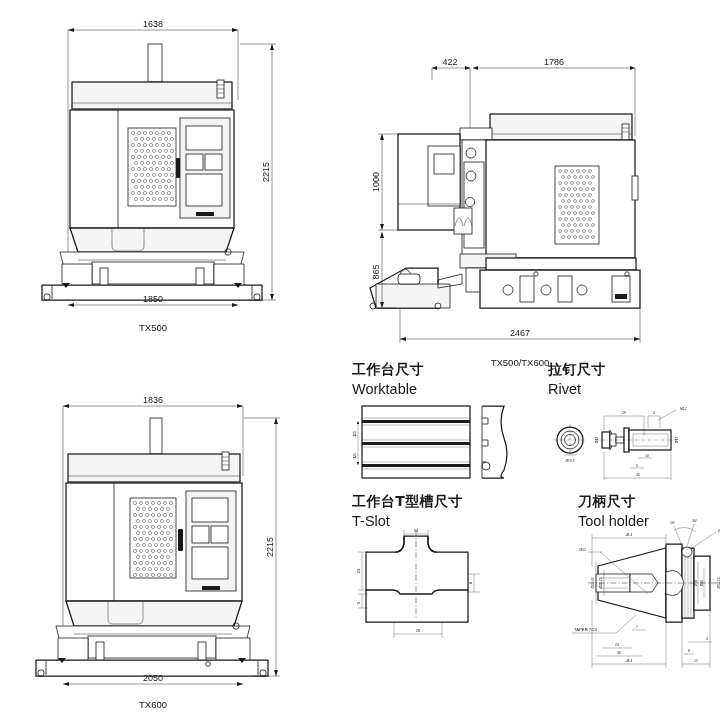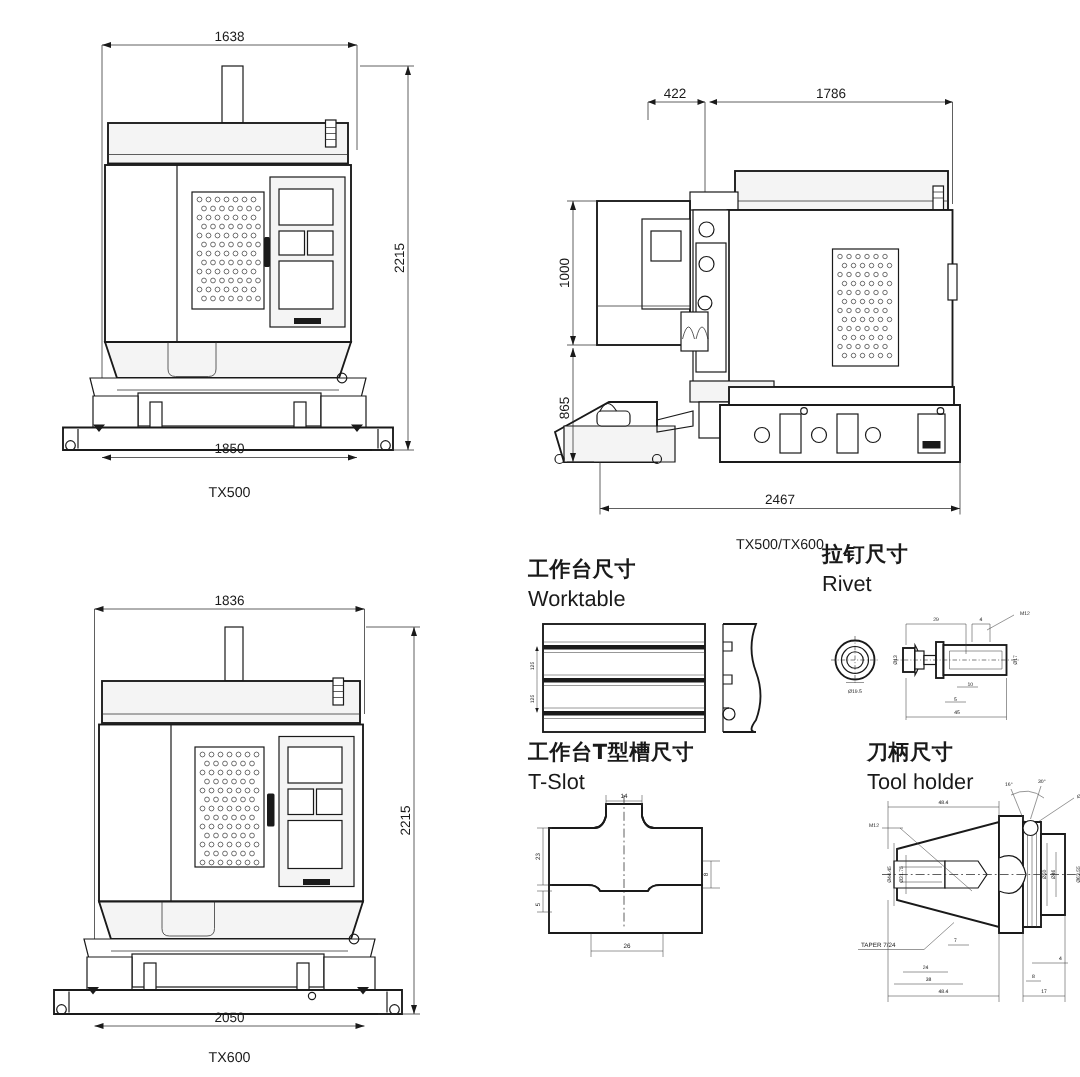--- a/index.html
+++ b/index.html
@@ -529,21 +529,21 @@
         <line class="thin" x1="63" y1="308" x2="243" y2="308"></line>
         <path class="fillk" d="M63,308 l6,-2 l0,4 z"></path>
         <path class="fillk" d="M243,308 l-6,-2 l0,4 z"></path>
         <text class="dim" x="153" y="305" text-anchor="middle">2050</text>
       </g>
 
       <text class="cap" x="153" y="332" text-anchor="middle">TX600</text>
     </svg>
   </div>
 
-  <div class="blk" style="left:352px;top:368px;width:170px;height:135px;">
+  <div class="blk" style="left:352px;top:358px;width:170px;height:135px;">
     <svg width="170" height="135" viewBox="0 0 170 135">
       <text class="hdr-cn" x="0" y="16">工作台尺寸</text>
       <text class="hdr-en" x="0" y="36">Worktable</text>
 
       <g>
         <rect class="fillw ln2" x="10" y="48" width="108" height="72"></rect>
 
         <rect class="fillk" x="10" y="62" width="108" height="3"></rect>
         <rect class="fillk" x="10" y="84" width="108" height="3"></rect>
         <rect class="fillk" x="10" y="106" width="108" height="3"></rect>

